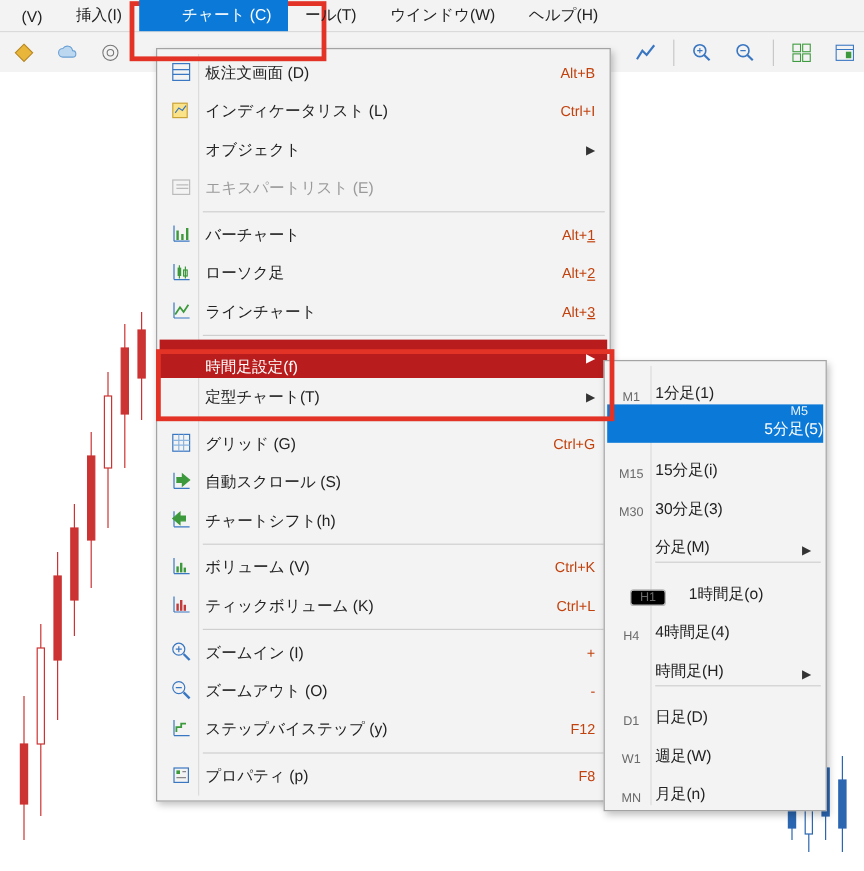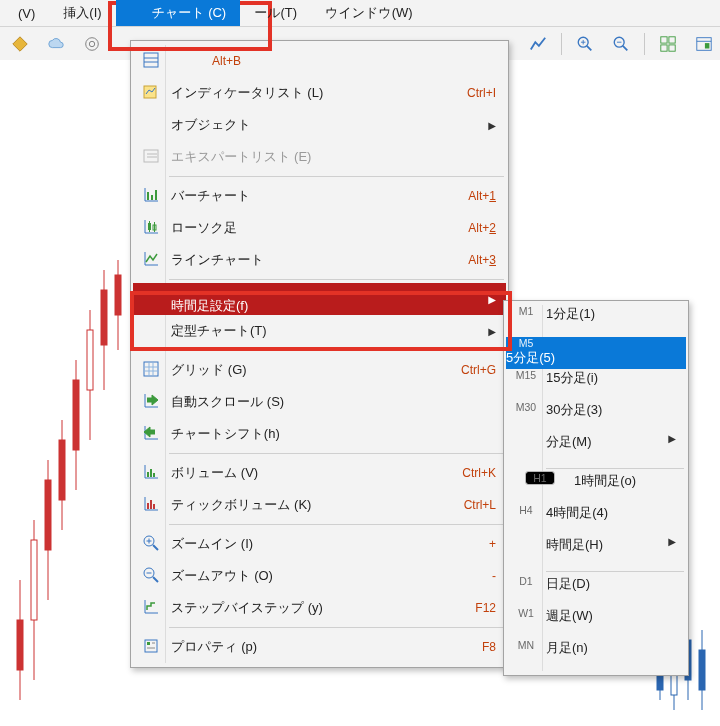--- a/index.html
+++ b/index.html
@@ -29,21 +29,21 @@
 .dropdown .arrow{position:absolute;right:10px;top:50%;transform:translateY(-50%);font-size:10px;color:#333;}
 .dropdown .row.sel{background:#b91c1c;color:#fff;align-items:flex-end;}
 .dropdown .row.sel .arrow{color:#fff;}
 .dropdown .row.dis .lbl,.dropdown .row.dis .sc{color:#9a9a9a;}
 .dropdown hr{border:none;border-top:1px solid #cfcfcf;margin:3px 2px 3px 36px;}
 .iconrail{position:absolute;left:34px;top:4px;bottom:4px;width:1px;background:#dcdcdc;}
 .sc u{text-decoration:underline;}
 
 
 .submenu{position:absolute;left:503px;top:300px;width:180px;padding:4px 2px;background:#f3f3f3;border:1px solid #a3a3a3;box-shadow:2px 3px 6px rgba(0,0,0,.25);z-index:6;}
-.submenu .srow{display:flex;align-items:flex-start;height:32px;position:relative;}
+.submenu .srow{display:flex;align-items:flex-end;height:32px;position:relative;}
 .submenu .scode{width:40px;text-align:center;font-size:10.5px;color:#6a6a6a;}
 .submenu .slbl{flex:1;}
 .submenu .sarrow{position:absolute;right:10px;font-size:10px;color:#333;}
 .submenu .srow.sel{background:#0a79d8;color:#fff;flex-direction:column;}
 .submenu .srow.sel .scode{color:#e6f1fb;}
 .submenu hr{border:none;border-top:1px solid #cfcfcf;margin:3px 2px 3px 40px;}
 .subrail{position:absolute;left:38px;top:4px;bottom:4px;width:1px;background:#dcdcdc;}
 
 
 .hl{position:absolute;border:4px solid #e33226;pointer-events:none;z-index:9;}
@@ -66,20 +66,23 @@
         <span>挿入(I)</span>
       </div>
     <div class="mitem active">
         <span>チャート (C)</span>
       </div>
     <div class="mitem">
         <span>ール(T)</span>
       </div>
     <div class="mitem">
         <span>ウインドウ(W)</span>
+      </div>
+    <div class="mitem">
+        <span>ヘルプ(H)</span>
       </div>
   </div>
 
   <div class="toolrow">
     <div class="tbtn">
       <svg class="ico" viewBox="0 0 20 20">
           <polygon points="10,2 18,10 10,18 2,10" fill="#e7b63b" stroke="#b7861f"></polygon>
         </svg>
     </div>
     <div class="tbtn">
@@ -172,20 +175,21 @@
     <div class="iconrail"></div>
 
     <div class="row">
       <div class="iconcell">
           <span><svg class="ico" viewBox="0 0 18 18">
               <rect x="2" y="2" width="14" height="14" fill="none" stroke="#3a77c2"></rect>
               <line x1="2" y1="7" x2="16" y2="7" stroke="#3a77c2"></line>
               <line x1="2" y1="11" x2="16" y2="11" stroke="#3a77c2"></line>
             </svg></span>
         </div>
+      <div class="lbl">板注文画面 (D)</div>
       <div class="sc">Alt+B</div>
     </div>
     <div class="row">
       <div class="iconcell">
           <span><svg class="ico" viewBox="0 0 18 18">
               <rect x="2" y="3" width="12" height="12" fill="#fbe38a" stroke="#caa336"></rect>
               <polyline points="4,11 7,7 10,9 13,5" fill="none" stroke="#3a77c2"></polyline>
             </svg></span>
         </div>
       <div class="lbl">インディケータリスト (L)</div>

